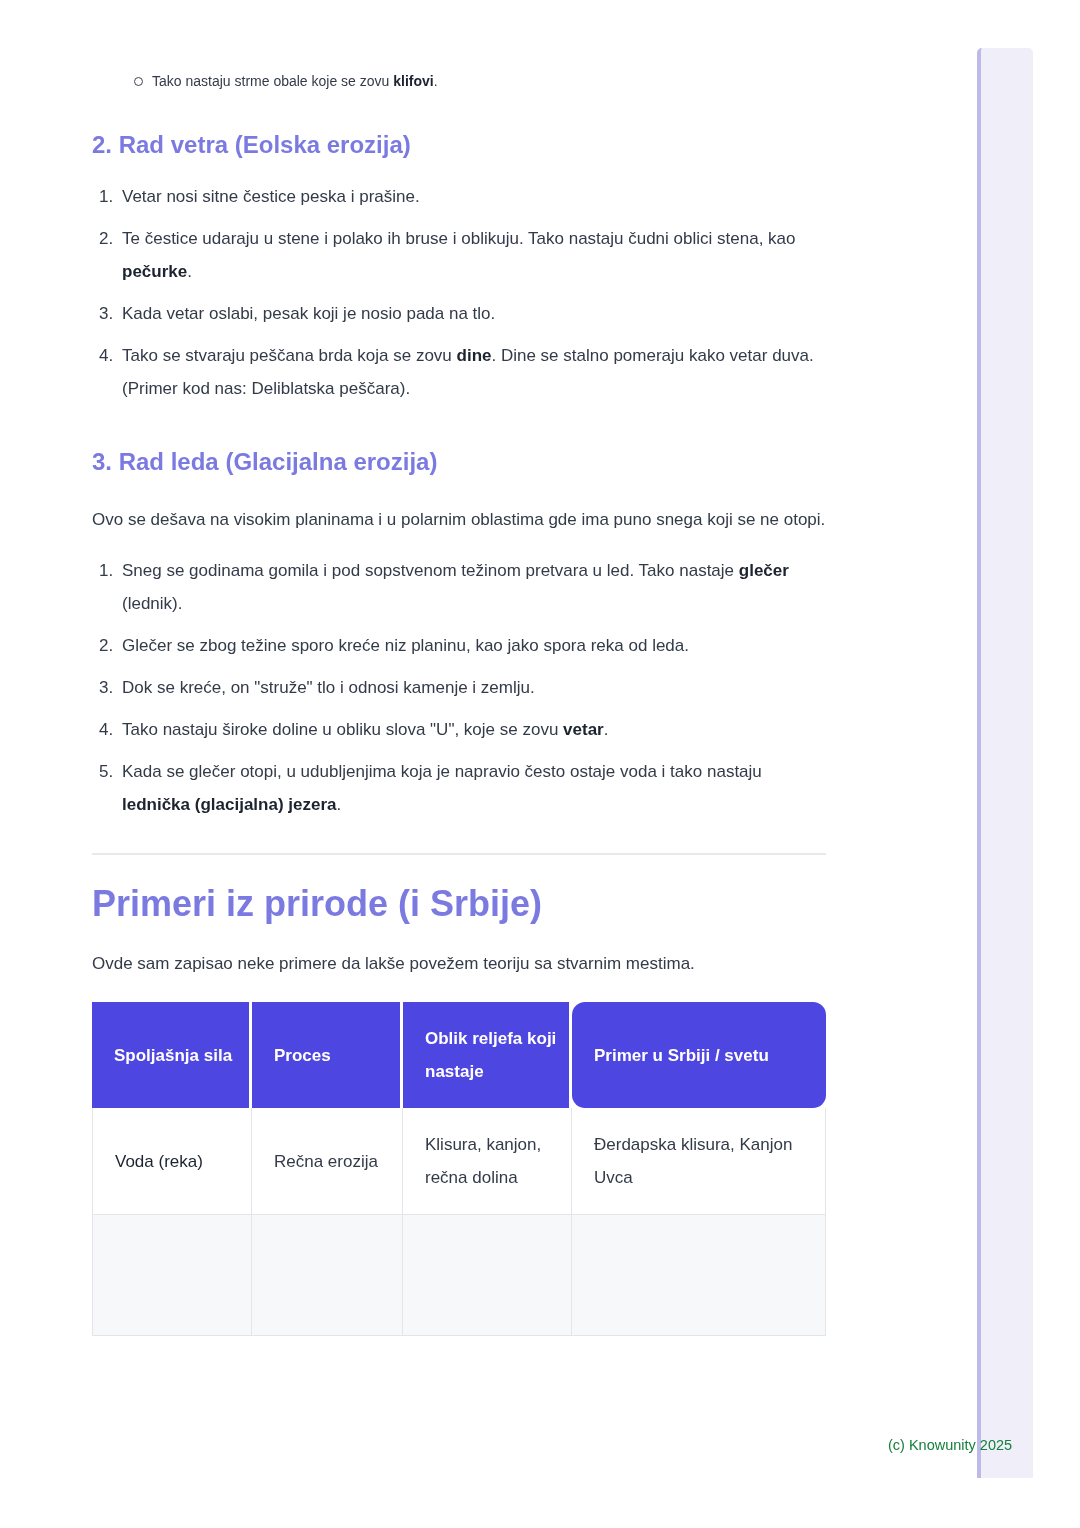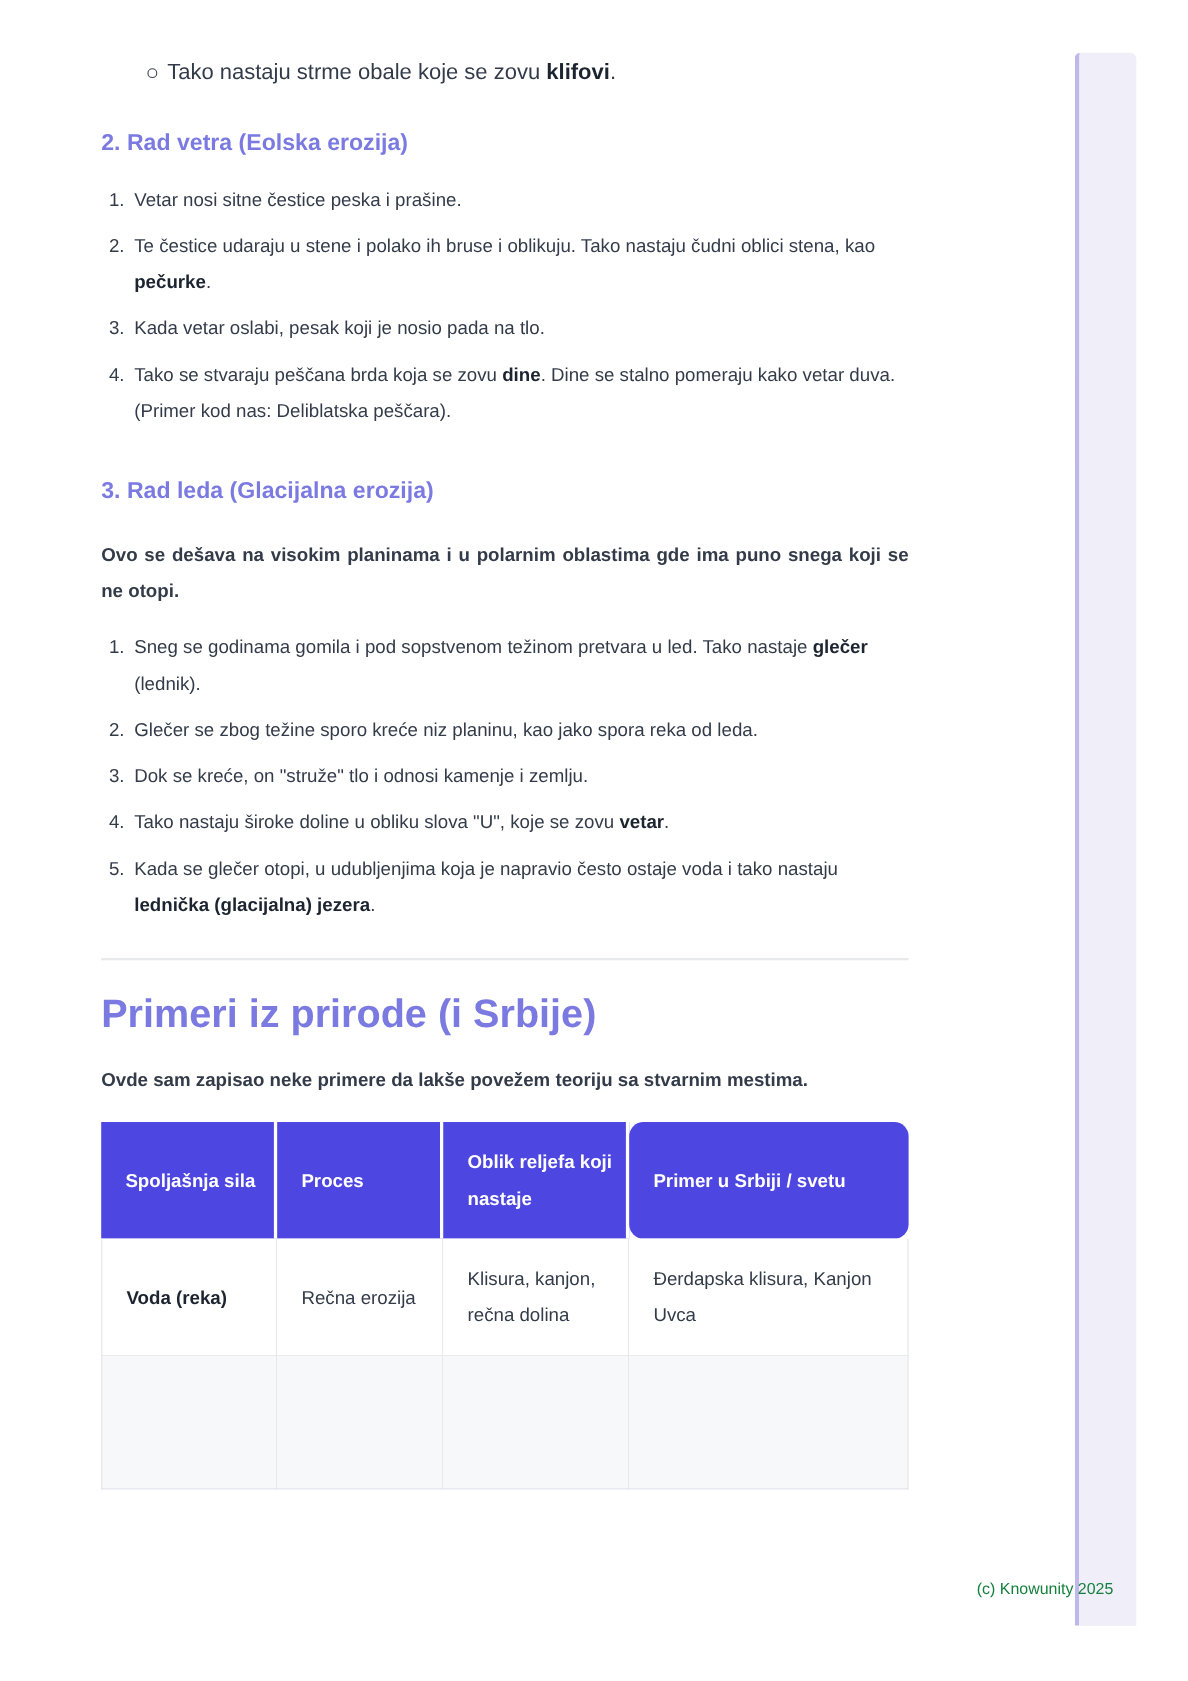--- a/index.html
+++ b/index.html
@@ -5,32 +5,32 @@
   html,body{margin:0;padding:0;}
   body{
     width:1080px;height:1528px;background:#ffffff;position:relative;overflow:hidden;
     font-family:"Liberation Sans",sans-serif;color:#333b49;
   }
   .page-clip{position:absolute;left:0;top:0;width:1080px;height:1481px;overflow:hidden;background:#fff;}
   .content{margin-left:92px;width:734px;padding-top:50px;}
 
   
   ul.bullets{list-style:none;margin:0;padding:0;}
-  ul.bullets li{position:relative;padding-left:60px;margin-bottom:9px;font-size:20px;line-height:33px;}
+  ul.bullets li{position:relative;padding-left:60px;margin-bottom:9px;font-size:14px;line-height:33px;margin-top:15px;}
   .dot{position:absolute;left:42px;top:12px;width:9px;height:9px;box-sizing:border-box;
        border:1.7px solid #3d4350;border-radius:50%;}
   b,strong,.bold{font-weight:700;color:#1c2430;}
 
   
-  h2{font-size:21px;line-height:34px;font-weight:600;margin:30px 0 0 0;color:var(--accent,#7b7ae1);}
+  h2{font-size:24px;line-height:34px;font-weight:600;margin:30px 0 0 0;color:var(--accent,#7b7ae1);}
   h2.ice{margin-top:40px;}
   h1{font-size:36px;line-height:38px;font-weight:700;margin:30px 0 0 0;color:var(--accent,#7b7ae1);}
 
   p.lead{margin:24px 0 0 0;font-size:17px;line-height:33px;}
-  p.just{text-align:justify;font-weight:bold;}
+  p.just{text-align:justify;}
 
   
   ol.steps{list-style:none;margin:18px 0 0 0;padding:0;}
   ol.steps li{position:relative;padding-left:30px;margin-bottom:9px;font-size:17px;line-height:33px;}
   .num{position:absolute;left:7px;top:0;}
 
   hr.divider{border:none;border-top:2px solid #e8e9ec;margin:32px 0 0 0;}
 
   
   table.ex{margin-top:22px;width:734px;border-collapse:separate;border-spacing:0;table-layout:fixed;}
@@ -38,21 +38,21 @@
     background:var(--table-header-bg,#4e46e0);color:#ffffff;font-size:17px;font-weight:600;
     text-align:left;vertical-align:middle;line-height:33px;
     padding:20px 12px 20px 22px;border-right:3px solid #ffffff;
   }
   table.ex th:last-child{border-right:none;border-radius:13px;}
   table.ex td{
     font-size:17px;line-height:33px;vertical-align:middle;background:#fff;
     padding:20px 12px 20px 22px;border-right:1px solid #e3e5ea;border-bottom:1px solid #e3e5ea;
   }
   table.ex td:first-child{border-left:1px solid #e3e5ea;}
-  table.ex td.bold{font-weight:700;color:#1c2430;margin-left:32px;}
+  table.ex td.bold{font-weight:400;color:#1c2430;margin-left:32px;}
   table.ex tr.cut td{background:#f6f8f9;height:80px;}
 
   
   .edge-strip{position:absolute;left:977px;top:48px;width:56px;height:1430px;
     background:#efeef9;border-left:4px solid #beb9e8;border-radius:5px 5px 0 0;box-sizing:border-box;}
 
   .watermark{position:absolute;left:888px;top:1437px;font-size:14.5px;color:#15803d;z-index:3;}
 </style>
 </head>
 <body>

